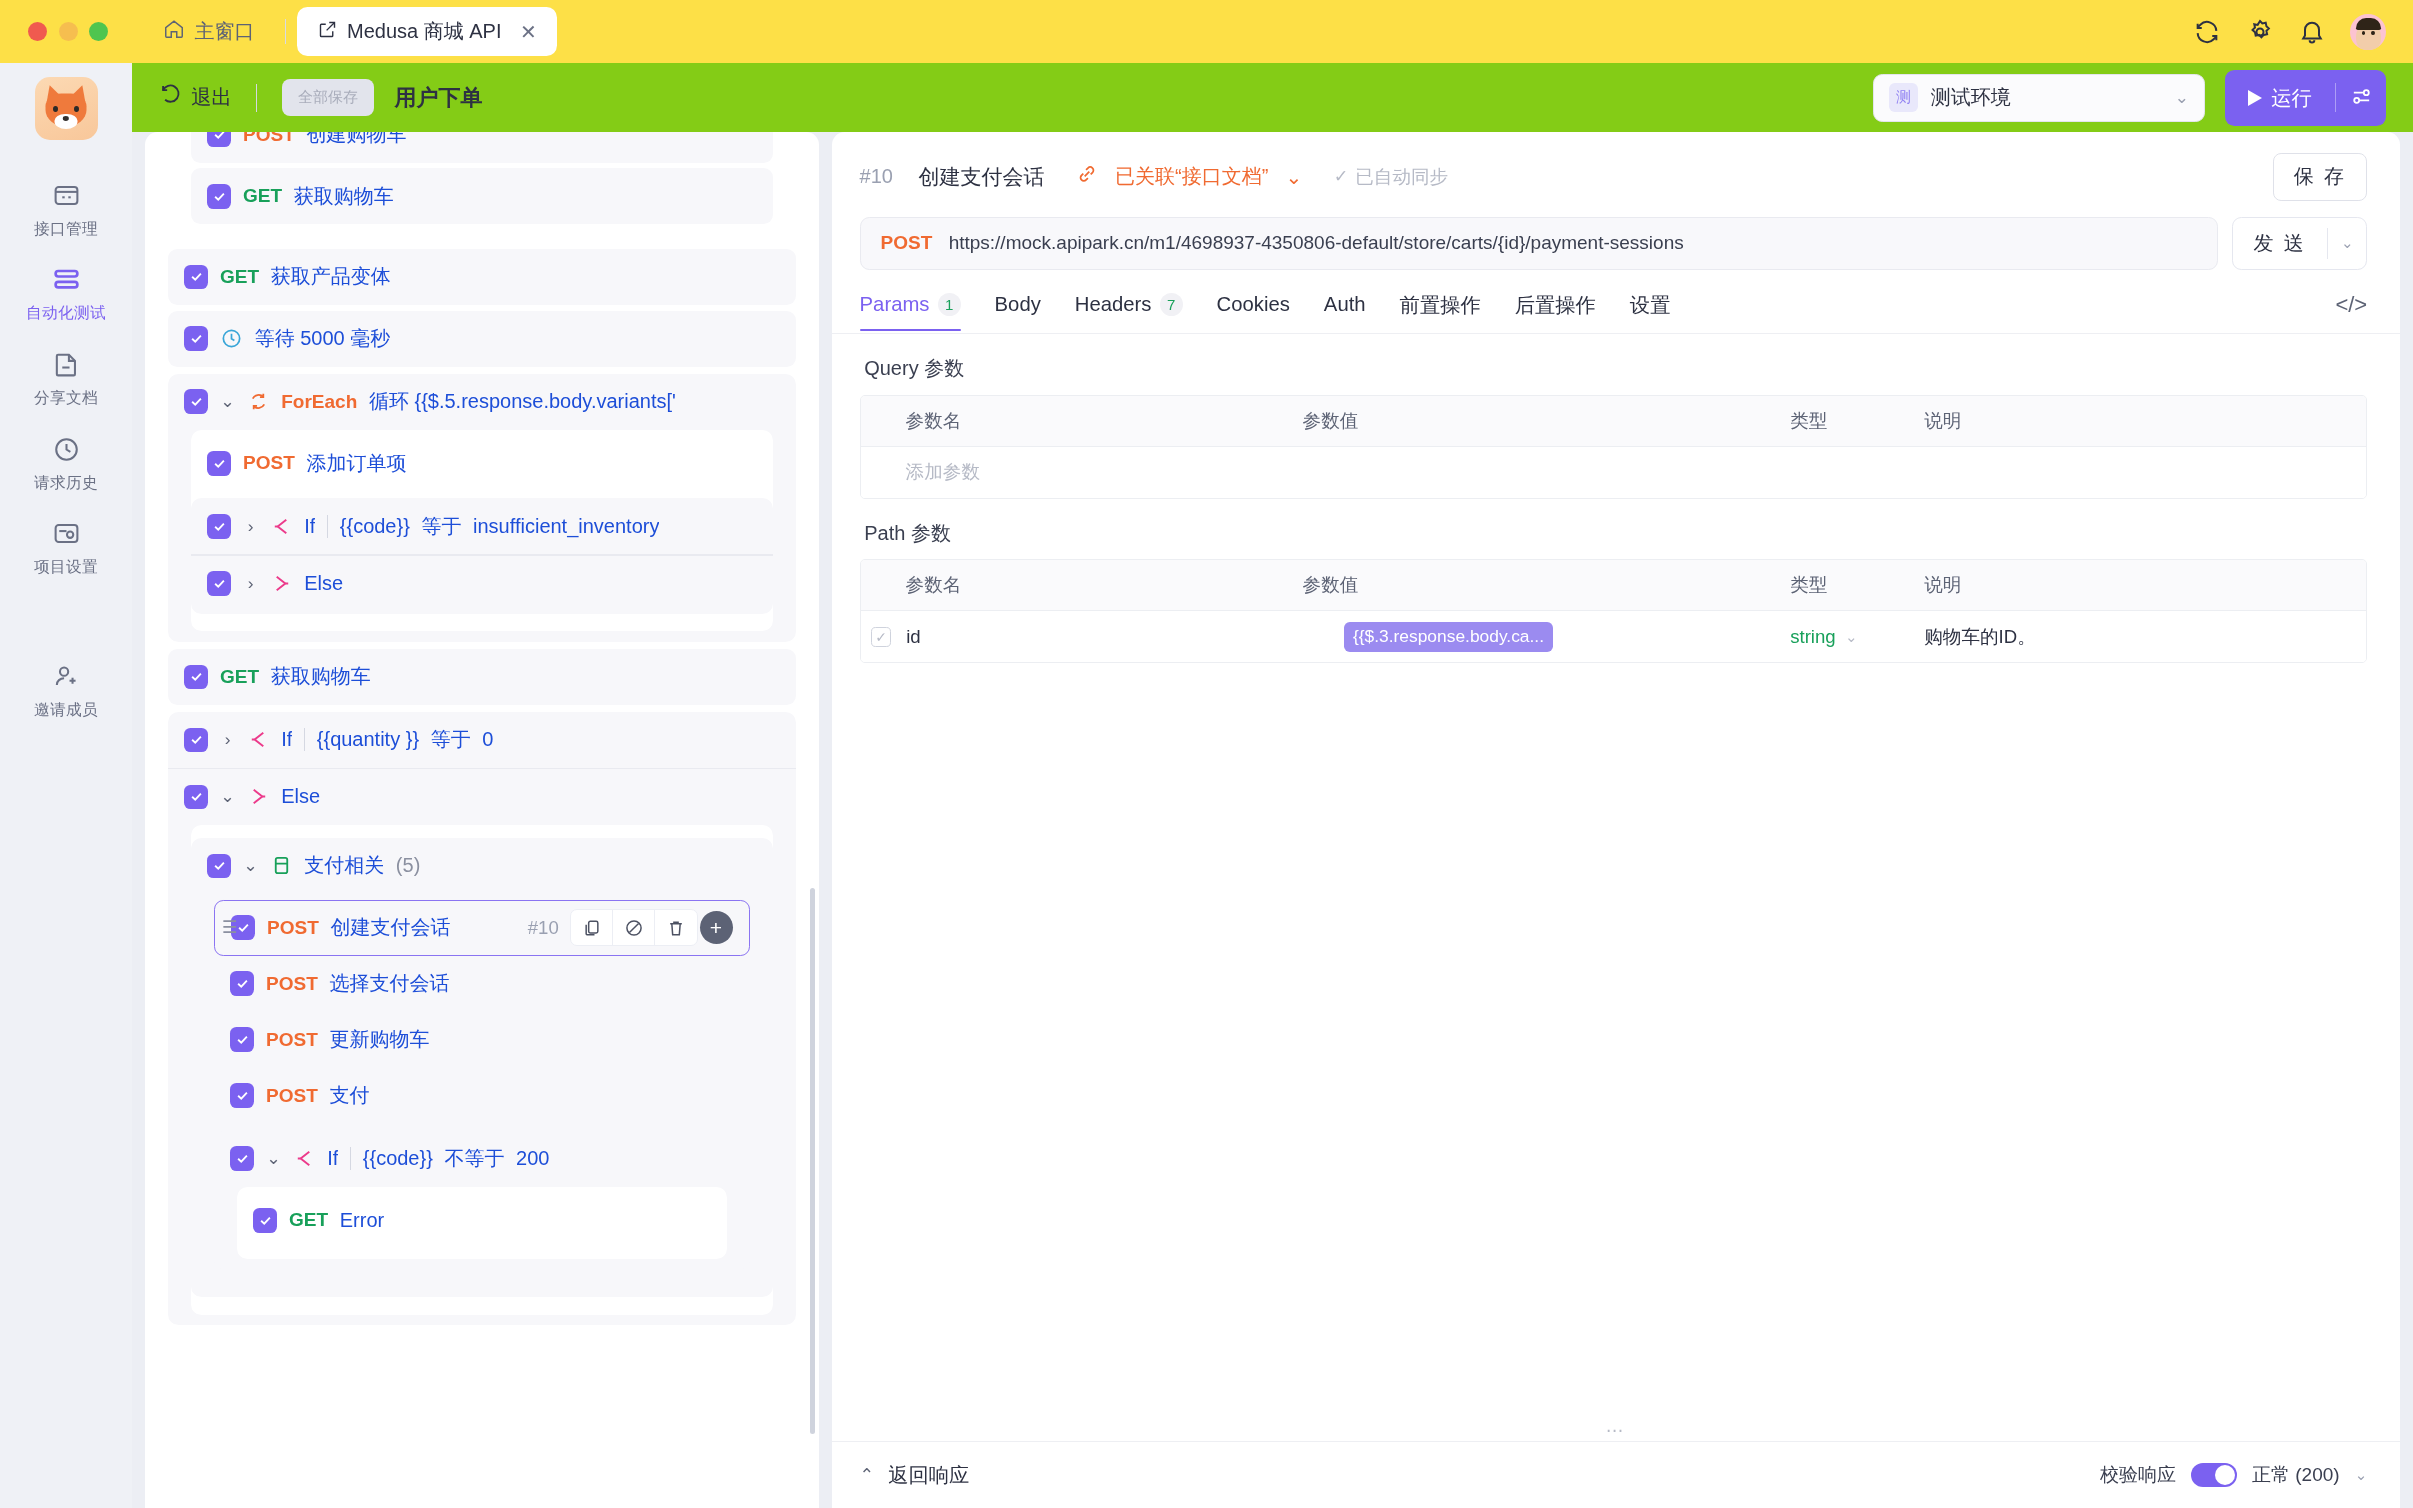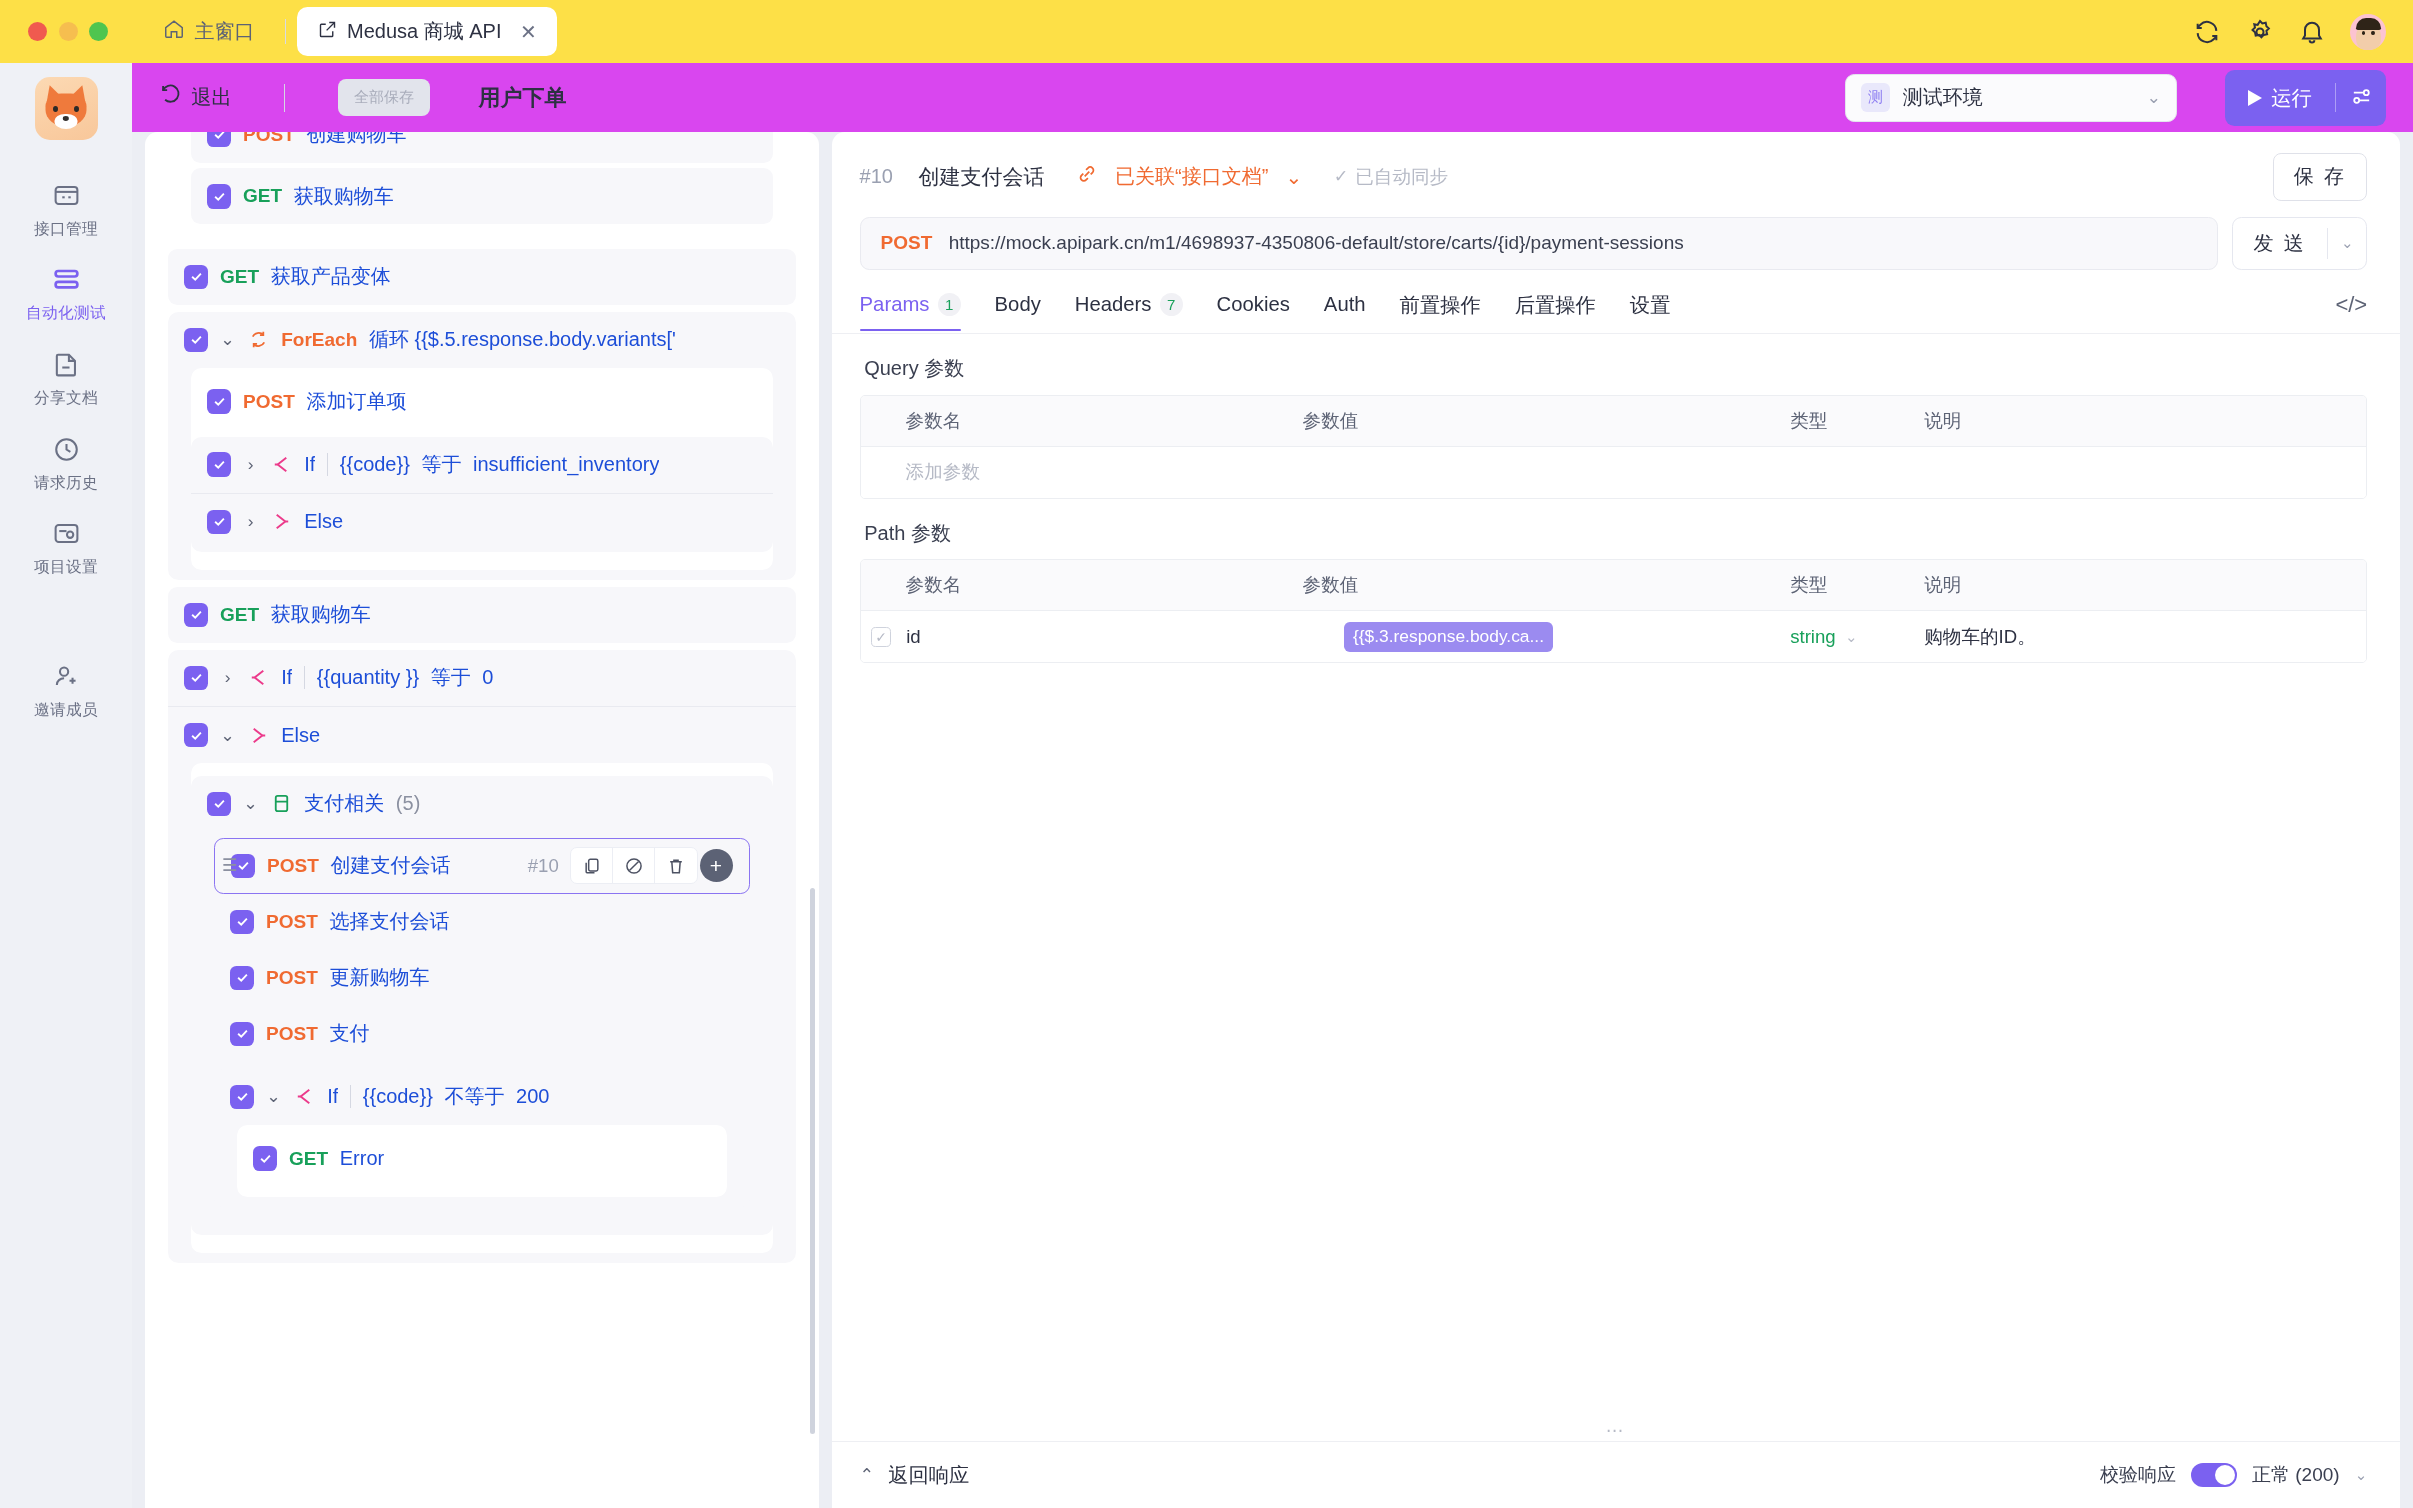--- a/index.html
+++ b/index.html
@@ -114,22 +114,21 @@
   .railitem.active { color: #7b61f0; }
   .railitem.invite { margin-top: 58px; }
 
   
   .main { flex: 1; display: flex; flex-direction: column; min-width: 0; background: #eceef4; }
 
   .toolbar {
     height: 69px; flex: 0 0 69px;
     display: flex; align-items: center;
     padding: 0 27px 0 25.6px;
-    background: #d946ef;
-    gap: 28px;
+    background: #84cc16;
   }
   .exit { display: flex; align-items: center; gap: 9.3px; font-size: 20.3px; color: #2d3142; }
   .exit svg { width: 24.4px; height: 24.4px; }
   .vsep { width: 1.2px; height: 28px; background: #d5d8e2; margin: 0 24.4px; }
   .saveall {
     font-size: 15px; color: #a9adbb;
     background: #e2e4ec; border: none; border-radius: 8.1px;
     padding: 9.3px 16.3px;
   }
   .flowname { font-size: 22px; color: #2d3142; font-weight: bold; margin-left: 20px; }
@@ -604,20 +603,34 @@
             <div class="row">
               <span class="cbox">
                 <svg viewBox="0 0 24 24" fill="none" stroke="#fff" stroke-width="3">
                     <path d="M5 12.5 10 17 19 7.5"></path>
                   </svg>
               </span>
               <span class="method get">GET</span>
               <span class="rowtext">获取产品变体</span>
             </div>
 
+            <div class="row">
+              <span class="cbox">
+                <svg viewBox="0 0 24 24" fill="none" stroke="#fff" stroke-width="3">
+                    <path d="M5 12.5 10 17 19 7.5"></path>
+                  </svg>
+              </span>
+              <span class="icon-inline">
+                <svg viewBox="0 0 24 24" fill="none" stroke="#3aa6d8" stroke-width="1.8" width="23" height="23">
+                  <circle cx="12" cy="12" r="8.5"></circle>
+                    <path d="M12 7v5.2l3 1.8"></path>
+                </svg>
+              </span>
+              <span class="rowtext">等待 5000 毫秒</span>
+            </div>
 
             <div class="groupcard">
               <div class="row">
                 <span class="cbox">
                   <svg viewBox="0 0 24 24" fill="none" stroke="#fff" stroke-width="3">
                       <path d="M5 12.5 10 17 19 7.5"></path>
                     </svg>
                 </span>
                 <span class="chev">⌄</span>
                 <span class="icon-inline">

